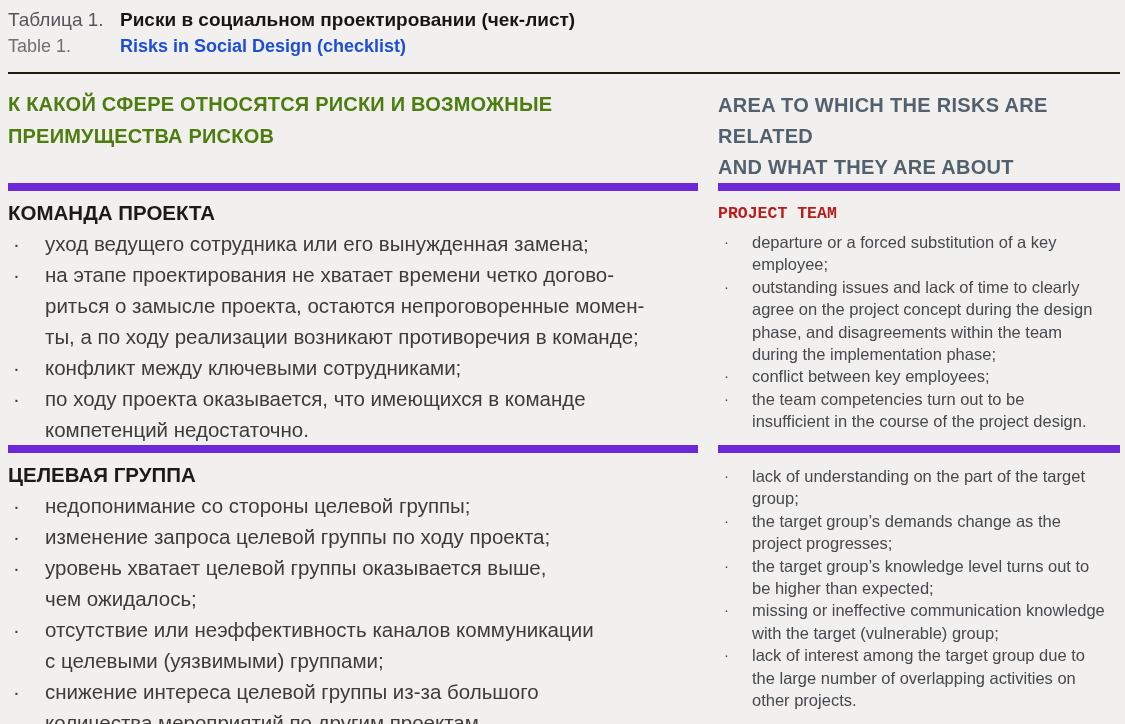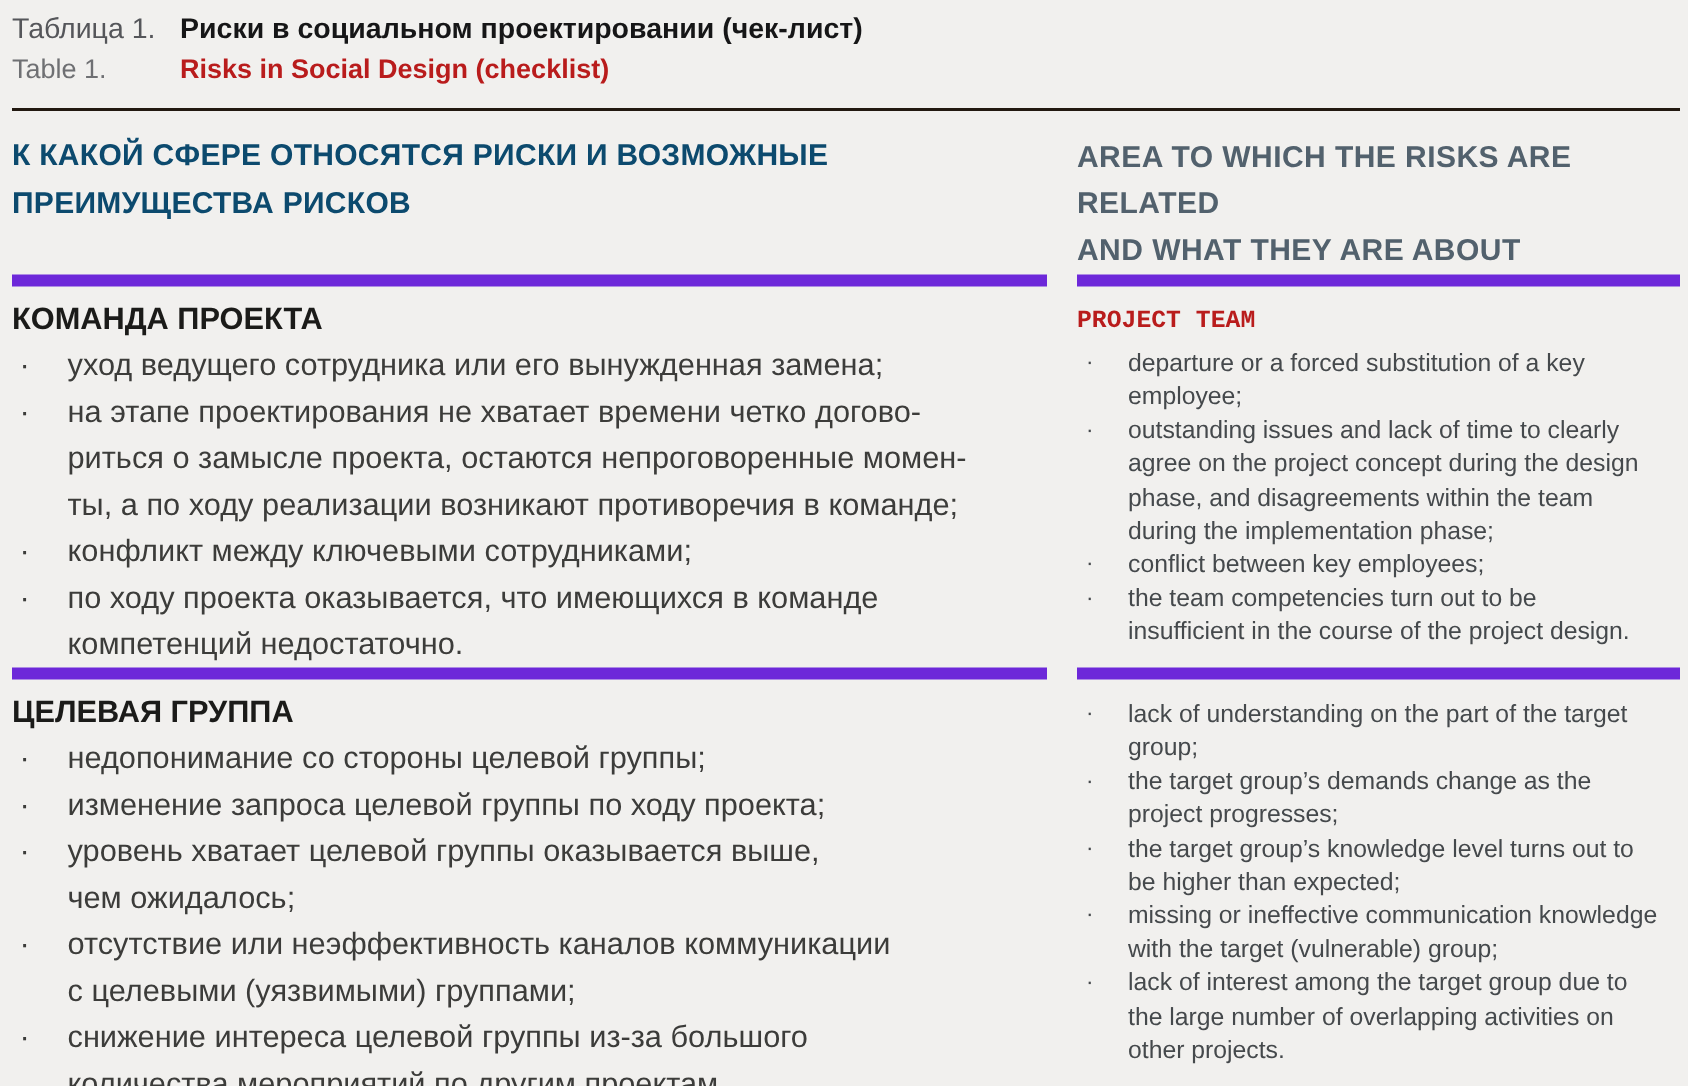--- a/index.html
+++ b/index.html
@@ -12,32 +12,32 @@
     padding-right:5px;
     color:#3c3c3a;
   }
   .pre { white-space:pre-line; }
 
   
   .caption { display:grid; grid-template-columns:112px 1fr; padding-top:7px; width:1112px; }
   .cap-label-ru { font-size:19px; line-height:26px; color:#55565a; }
   .cap-title-ru { font-size:19px; line-height:26px; font-weight:bold; color:#161617; }
   .cap-label-en { font-size:18px; line-height:26px; color:#6f7073; }
-  .cap-title-en { font-size:18px; line-height:26px; font-weight:bold; color:#b91c1c; }
+  .cap-title-en { font-size:18px; line-height:26px; font-weight:bold; color:#1d4ed8; }
 
   
   .rule-full { width:1112px; height:2px; background:#221910; margin-top:13px; }
 
   
   .tg { display:grid; grid-template-columns:690px 402px; column-gap:20px; width:1112px; }
   .cell { border-top:8px solid #6d28d9; }
   .cell.header { border-top:none; }
 
   .hdr-ru {
-    font-size:20px; line-height:32px; font-weight:bold; color:#0c4a6e;
+    font-size:20px; line-height:32px; font-weight:bold; color:#4d7c0f;
     padding-top:14px; padding-bottom:20px; letter-spacing:0.2px;
   }
   .hdr-en {
     font-size:20px; line-height:31px; font-weight:bold; color:#52616d;
     padding-top:16px; letter-spacing:0.3px;
   }
 
   .sec.ru { padding-top:6px; }
   .sec.en { padding-top:12px; }
 

